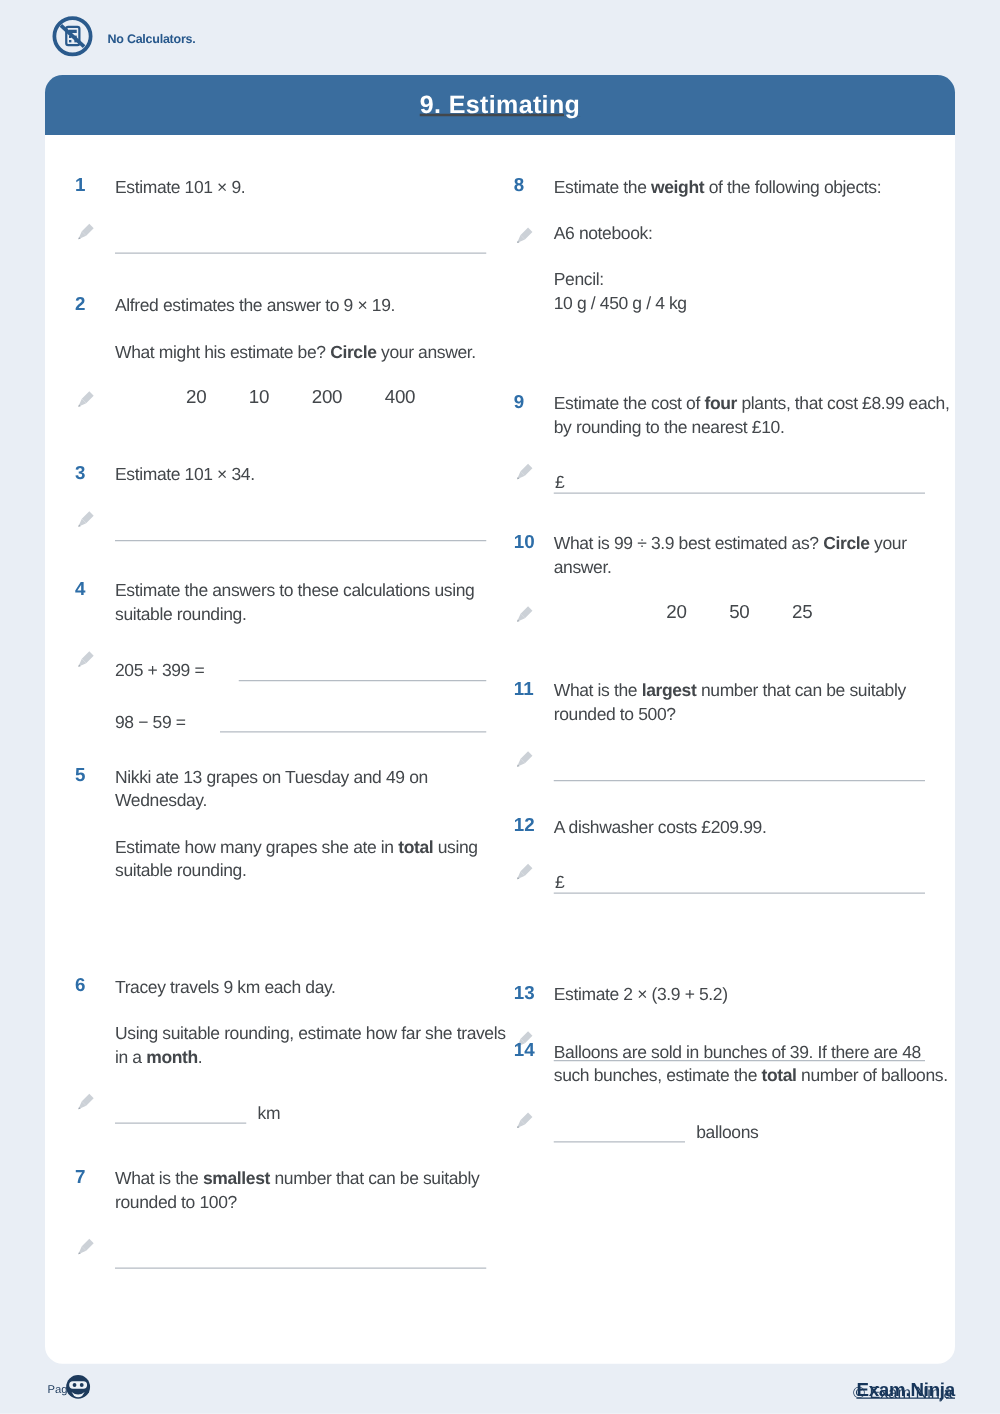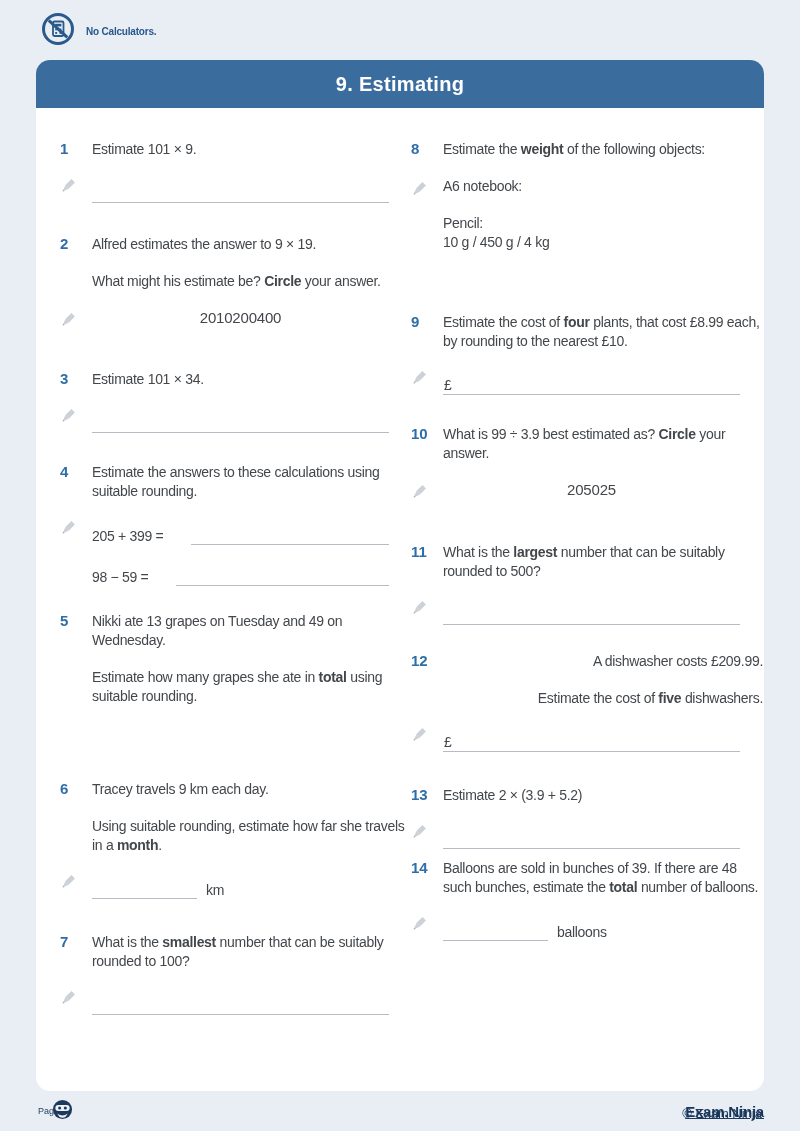--- a/index.html
+++ b/index.html
@@ -9,37 +9,37 @@
     background:#e9eef5;
     font-family:"Liberation Sans","DejaVu Sans",sans-serif;
     color:#43474b;
   }
   
   .no-calc { position:absolute; top:11px; left:40px; display:flex; align-items:center; gap:10px; }
   .no-calc-text { font-size:10px; font-weight:600; color:#27588c; letter-spacing:-0.2px; }
   
   .card {
     position:absolute; left:36px; top:60px; width:728px; height:1031px;
-    background:#ffffff; border-radius:14px;
+    background:#ffffff; border-radius:14px;text-decoration:underline;
   }
   .card-header {
     height:48px; background:#3a6d9e; border-radius:14px 14px 0 0;
     display:flex; align-items:center; justify-content:center;
   }
   .card-title { color:#ffffff; font-size:20px; font-weight:700; letter-spacing:0.3px; }
   
   .q { position:absolute; width:320px; }
   .q-left  { left:56px; }
   .q-right { left:407px; }
   .qnum { position:absolute; left:-32px; top:0; font-size:15px; font-weight:700; color:#2e6ea8; }
   .qpara { font-size:14px; line-height:19px; letter-spacing:-0.3px; margin-bottom:18px; position:relative; }
   .qpara:last-child { margin-bottom:14px; }
   .qpara .b { font-weight:700; }
   .answer-row { display:flex; align-items:flex-end; height:26px; margin-top:10px; position:relative; max-width:297px; }
-  .options-row { display:flex; justify-content:center; margin-top:16px; position:relative; max-width:297px; height:20px; }
+  .options-row { display:flex; justify-content:center; gap:34px; margin-top:16px; position:relative; max-width:297px; height:20px; }
   .options-row .opt { font-size:15px; letter-spacing:-0.2px; color:#43474b; }
   .eq-row { margin-top:12px; }
   .eq-row + .eq-row { margin-top:15px; }
   .u-box { border-bottom:1px solid #b5bcc4; display:flex; align-items:flex-end; height:100%; }
   .u-full { flex:1; }
   .u-short { width:105px; }
   .prefix { font-size:14px; letter-spacing:-0.3px; padding:0 2px 1px 1px; }
   .suffix { font-size:14px; letter-spacing:-0.3px; margin-left:9px; padding-bottom:1px; white-space:nowrap; }
   .eq-label { font-size:14px; letter-spacing:-0.3px; margin-right:28px; white-space:nowrap; padding-bottom:1px; }
   .pencil { position:absolute; left:-33px; top:-2px; width:20px; height:20px; }
@@ -263,28 +263,25 @@
           <div class="answer-row">
             <span class="pencil"><svg width="20" height="20" viewBox="0 0 20 20">
                 <line x1="14.2" y1="5.8" x2="8.2" y2="11.8" stroke="#ccd1d7" stroke-width="5"></line>
                 <polygon points="9.97,13.57 6.43,10.03 3.6,16.4" fill="#ccd1d7"></polygon>
                 <polygon points="3.6,16.4 5.6,15.9 4.2,14.6" fill="#a6adb5"></polygon>
               </svg></span>
             <div class="u-box u-full"></div>
           </div>
         </div>
       </div>
-      <div class="q q-right" style="top: 592px; text-align: right;">
+      <div class="q q-right" style="top: 592px;">
         <span class="qnum">12</span>
         <div class="qbody">
           <div class="qpara">
             <div class="qline"><span>A dishwasher costs £209.99.</span></div>
-          </div>
-          <div class="qpara">
-            <div class="qline"><span>Estimate the cost of </span><span class="b">five</span><span> dishwashers.</span></div>
           </div>
           <div class="answer-row">
             <span class="pencil"><svg width="20" height="20" viewBox="0 0 20 20">
                 <line x1="14.2" y1="5.8" x2="8.2" y2="11.8" stroke="#ccd1d7" stroke-width="5"></line>
                 <polygon points="9.97,13.57 6.43,10.03 3.6,16.4" fill="#ccd1d7"></polygon>
                 <polygon points="3.6,16.4 5.6,15.9 4.2,14.6" fill="#a6adb5"></polygon>
               </svg></span>
             <div class="u-box u-full">
               <span class="prefix">£</span>
             </div>
@@ -300,21 +297,21 @@
           <div class="answer-row">
             <span class="pencil"><svg width="20" height="20" viewBox="0 0 20 20">
                 <line x1="14.2" y1="5.8" x2="8.2" y2="11.8" stroke="#ccd1d7" stroke-width="5"></line>
                 <polygon points="9.97,13.57 6.43,10.03 3.6,16.4" fill="#ccd1d7"></polygon>
                 <polygon points="3.6,16.4 5.6,15.9 4.2,14.6" fill="#a6adb5"></polygon>
               </svg></span>
             <div class="u-box u-full"></div>
           </div>
         </div>
       </div>
-      <div class="q q-right" style="top: 799px;">
+      <div class="q q-right" style="top: 772px;">
         <span class="qnum">14</span>
         <div class="qbody">
           <div class="qpara">
             <div class="qline"><span>Balloons are sold in bunches of 39. If there are 48 such bunches, estimate the </span><span class="b">total</span><span> number of balloons.</span></div>
           </div>
           <div class="answer-row">
             <span class="pencil"><svg width="20" height="20" viewBox="0 0 20 20">
                 <line x1="14.2" y1="5.8" x2="8.2" y2="11.8" stroke="#ccd1d7" stroke-width="5"></line>
                 <polygon points="9.97,13.57 6.43,10.03 3.6,16.4" fill="#ccd1d7"></polygon>
                 <polygon points="3.6,16.4 5.6,15.9 4.2,14.6" fill="#a6adb5"></polygon>

